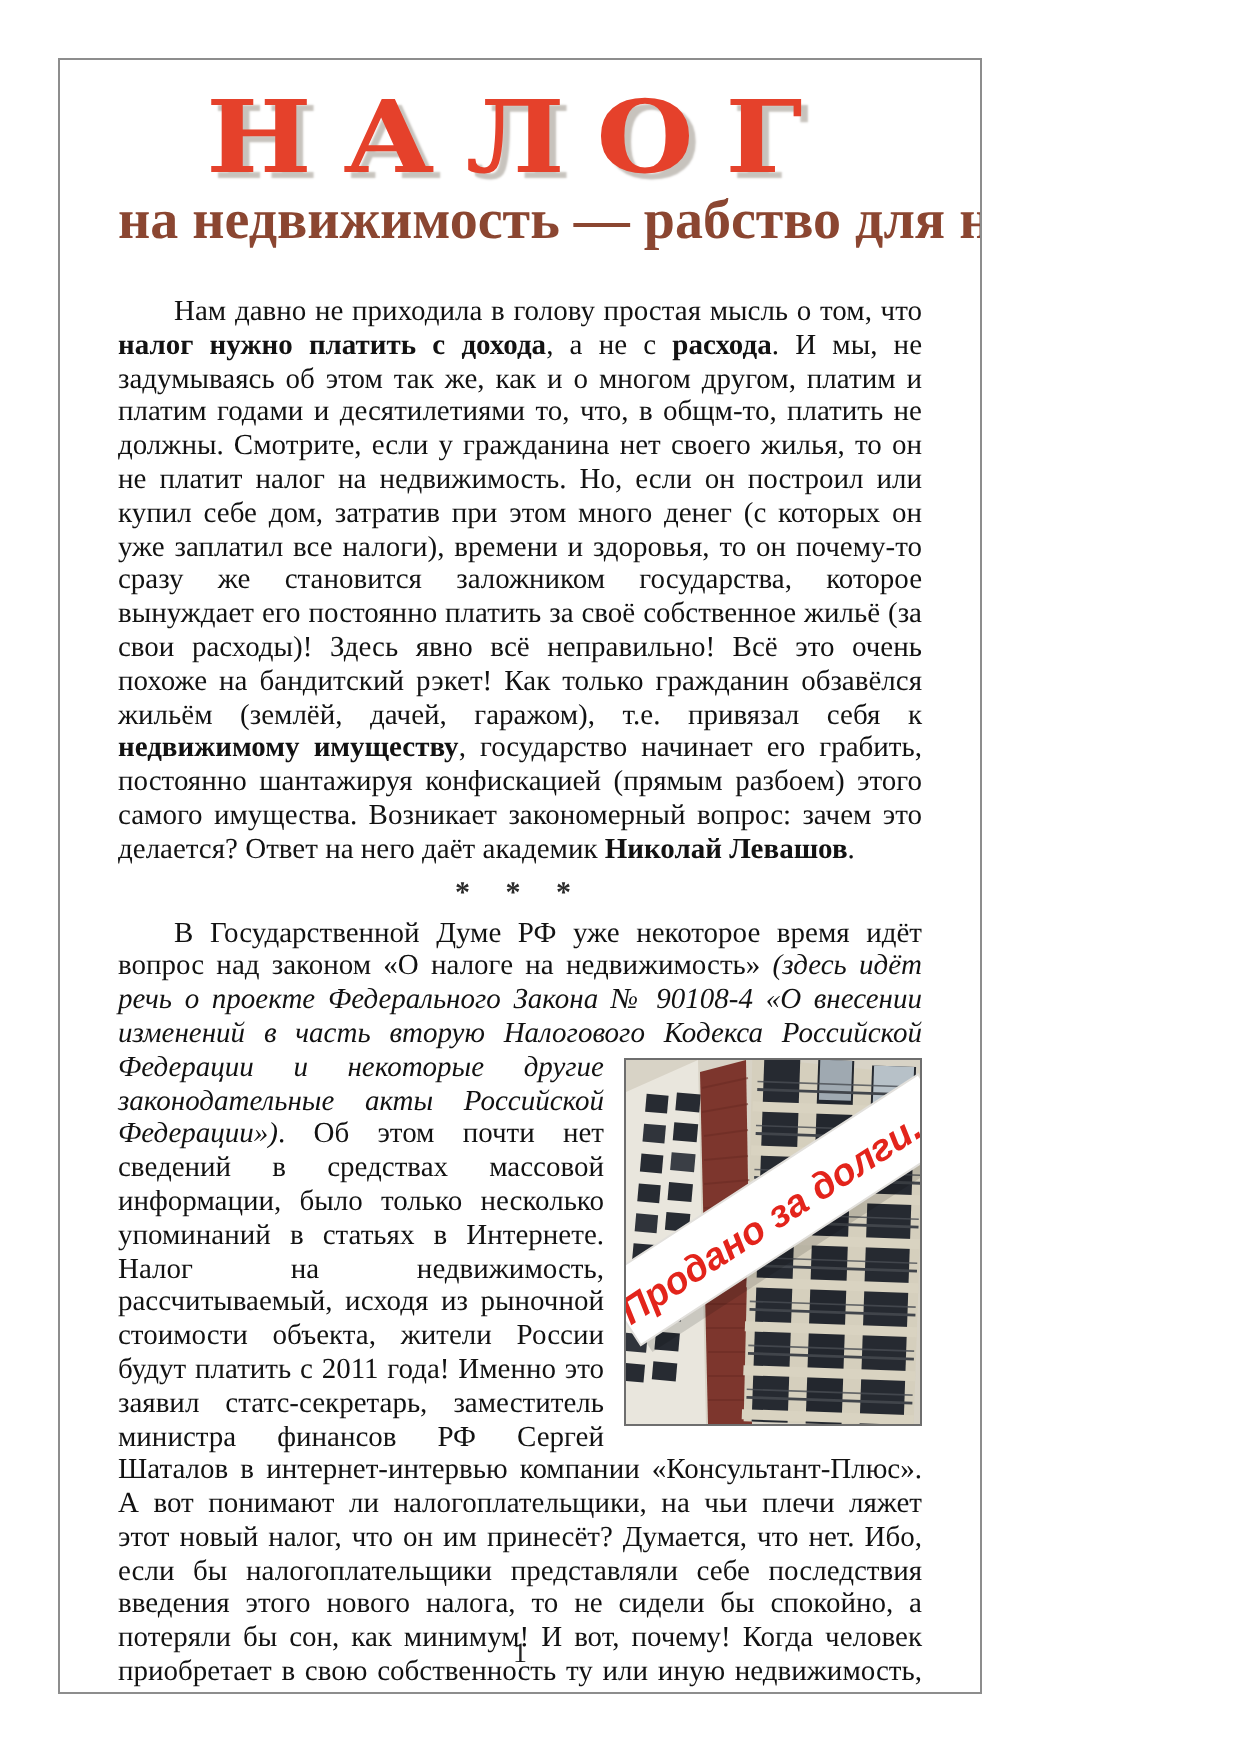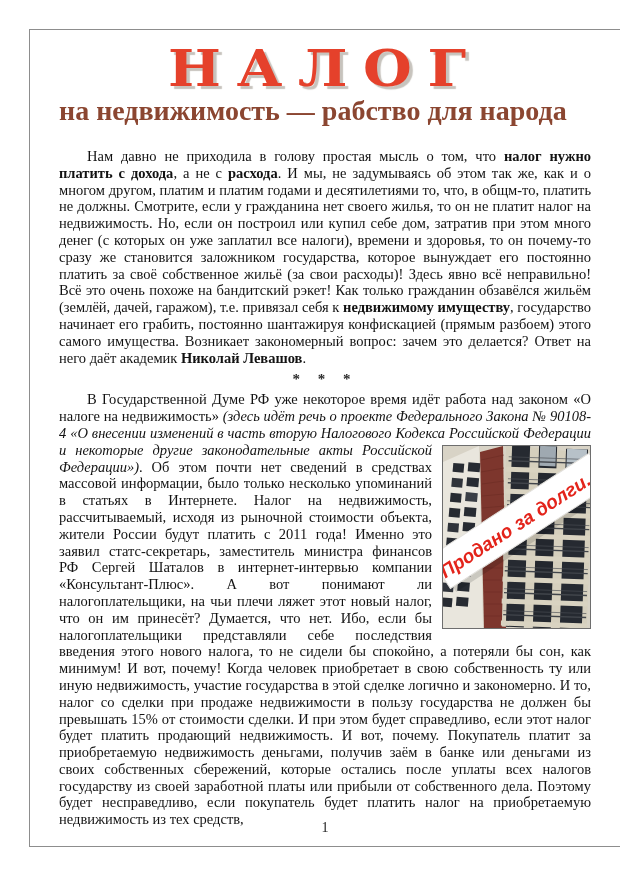--- a/index.html
+++ b/index.html
@@ -1,21 +1,21 @@
 <!DOCTYPE html>
 <html lang="ru"><head>
 <meta charset="utf-8">
 <style>
   html, body { margin:0; padding:0; }
   body {
     width:620px; height:877px; position:relative; background:#ffffff;
     font-family:"Liberation Serif", serif; overflow:hidden;
   }
   .frame {
-    position:absolute; left:29px; top:29px; width:592px; height:818px;
+    position:absolute; left:29px; top:29px; width:462px; height:818px;
     box-sizing:border-box; border:1px solid #8d8d8d; background:#fff;
     padding:10px 29px 0 29px; overflow:hidden;
   }
   .title {
     margin:4px 0 0; text-align:center;
     font-family:"DejaVu Serif", serif; font-weight:bold;
     font-size:50px; line-height:50px; letter-spacing:14px;
     color:#e5412b; text-shadow:3px 3px 1px #c7c3bd;
     transform:scaleX(1.12); transform-origin:center;
     white-space:nowrap;
@@ -53,21 +53,21 @@
 
 <div class="frame">
 
   <div class="title">НАЛОГ</div>
   <div class="subtitle">на недвижимость — рабство для народа</div>
 
   <p class="intro"><span>Нам давно не приходила в голову простая мысль о том, что </span><span class="bd">налог нужно платить с дохода</span><span>, а не с </span><span class="bd">расхода</span><span>. И мы, не задумываясь об этом так же, как и о многом другом, платим и платим годами и десятилетиями то, что, в общм-то, платить не должны. Смотрите, если у гражданина нет своего жилья, то он не платит налог на недвижимость. Но, если он построил или купил себе дом, затратив при этом много денег (с которых он уже заплатил все налоги), времени и здоровья, то он почему-то сразу же становится заложником государства, которое вынуждает его постоянно платить за своё собственное жильё (за свои расходы)! Здесь явно всё неправильно! Всё это очень похоже на бандитский рэкет! Как только гражданин обзавёлся жильём (землёй, дачей, гаражом), т.е. привязал себя к </span><span class="bd">недвижимому имуществу</span><span>, государство начинает его грабить, постоянно шантажируя конфискацией (прямым разбоем) этого самого имущества. Возникает закономерный вопрос: зачем это делается? Ответ на него даёт академик </span><span class="bd">Николай Левашов</span><span>.</span></p>
 
   <div class="separator">* * *</div>
 
-  <p class="body-par"><span>В Государственной Думе РФ уже некоторое время идёт работа над законом «О налоге на недвижимость» </span><span class="it">(здесь идёт речь о проекте Федерального Закона № 90108-4 «О внесении изменений в часть вторую Налогового Кодекса </span><span class="photo">
+  <p class="body-par"><span>В Государственной Думе РФ уже некоторое время идёт вопрос над законом «О налоге на недвижимость» </span><span class="it">(здесь идёт речь о проекте Федерального Закона № 90108-4 «О внесении изменений в часть вторую Налогового Кодекса </span><span class="photo">
         <svg viewBox="0 0 147 182" xmlns="http://www.w3.org/2000/svg">
       <rect x="0" y="0" width="147" height="182" fill="#d8d3c6"></rect>
 
       <polygon points="0,16 36,0 40,182 0,182" fill="#e9e6dd"></polygon>
       <g transform="rotate(5 20 90)">
         <rect x="4" y="18" width="11" height="9" fill="#272b32"></rect>
             <rect x="19" y="16" width="12" height="9" fill="#272b32"></rect>
         <rect x="4" y="33" width="11" height="9" fill="#30343b"></rect>
             <rect x="19" y="31" width="12" height="9" fill="#272b32"></rect>
         <rect x="4" y="48" width="11" height="9" fill="#272b32"></rect>

